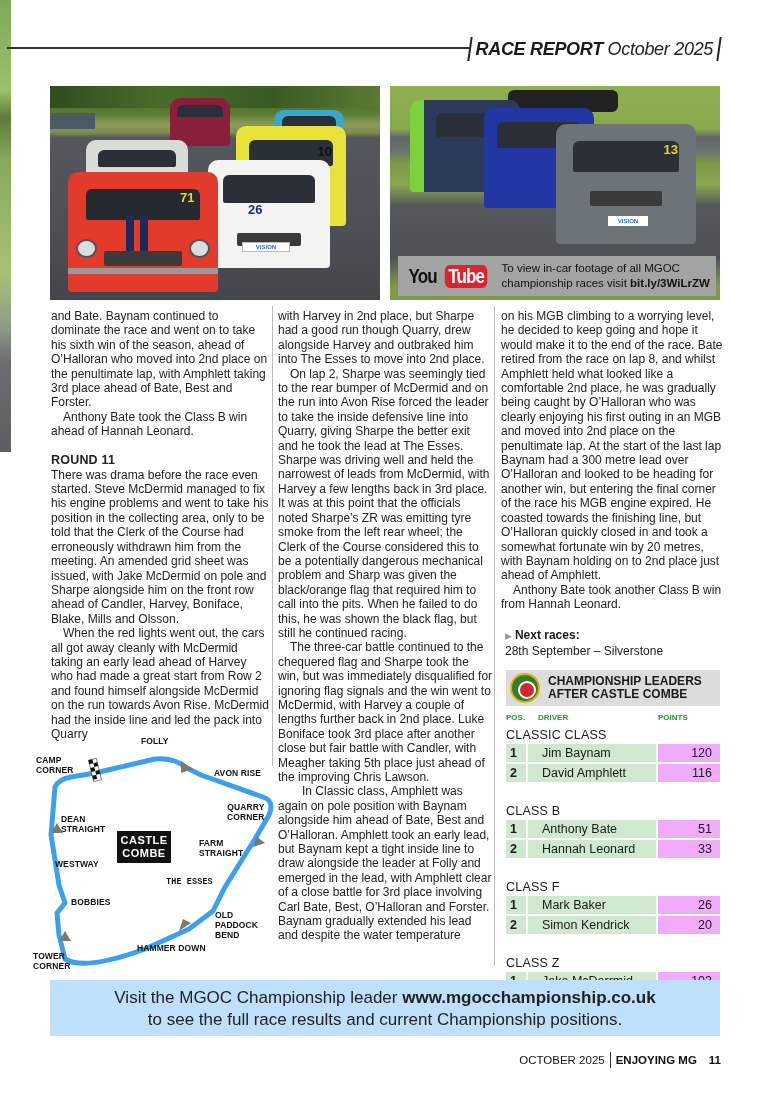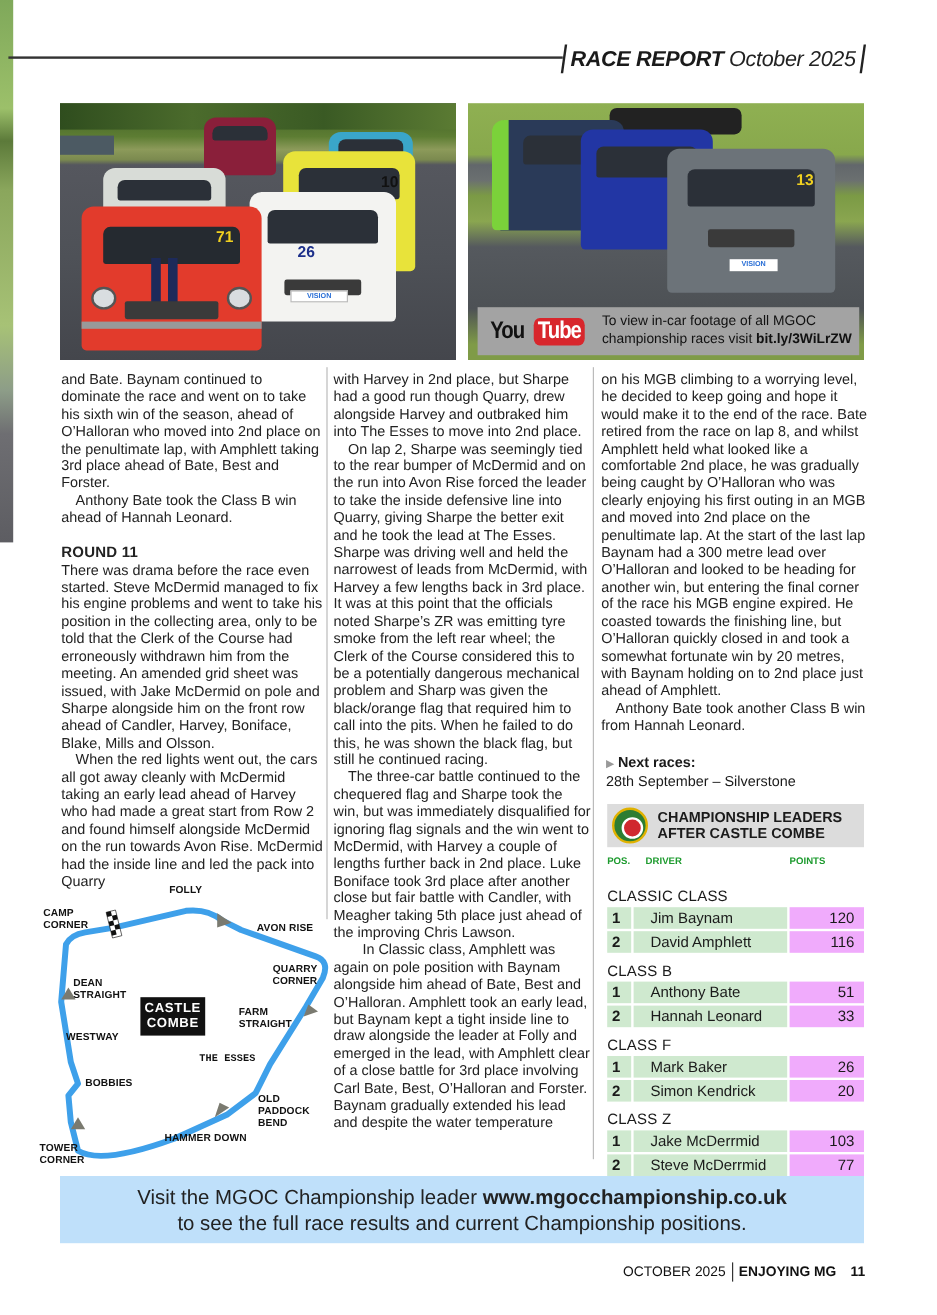--- a/index.html
+++ b/index.html
@@ -56,22 +56,22 @@
 
   .leaders { position: absolute; left: 506px; top: 670px; width: 214px; }
   .lead-head { background: #dcdcdc; height: 36px; display: flex; align-items: center; padding-left: 4px; }
   .badge { width: 30px; height: 30px; border-radius: 50%; background: #2e7d32; border: 2px solid #e0b200; position: relative; margin-right: 8px; flex-shrink: 0; }
   .badge::after { content: ""; position: absolute; left: 6px; top: 6px; width: 14px; height: 14px; border-radius: 50%; background: #d0282f; border: 2px solid #fff; }
   .lead-title { font-weight: 900; font-size: 12px; line-height: 13.5px; color: #1a1a1a; }
   .lead-cols { display: flex; font-size: 8px; font-weight: 700; color: #1e9b2f; margin-top: 7px; height: 11px; }
   .lead-cols .pos { width: 24px; padding-left: 0px; }
   .lead-cols .drv { width: 128px; }
   .lead-cols .pts { }
-  .class-name { font-size: 12.5px; margin-top: 8px; margin-bottom: 2px; height: 14px; letter-spacing: 0.2px; }
-  .class-name.first { margin-top: 16px; }
+  .class-name { font-size: 12.5px; margin-top: 22px; margin-bottom: 2px; height: 14px; letter-spacing: 0.2px; }
+  .class-name.first { margin-top: 4px; }
   .row { display: flex; height: 18px; margin-bottom: 2px; font-size: 12.5px; }
   .row .c-pos { width: 20px; background: #cfe9cf; font-weight: 900; padding-left: 4px; line-height: 18px; margin-right: 2px; }
   .row .c-drv { width: 128px; background: #cfe9cf; padding-left: 14px; line-height: 18px; margin-right: 2px; }
   .row .c-pts { flex: 1; background: #f0abfc; text-align: right; padding-right: 8px; line-height: 18px; }
 
   .cta { position: absolute; left: 50px; top: 980px; width: 670px; height: 56px; background: #bfe0fa; text-align: center;
     font-size: 17px; line-height: 22px; padding-top: 7px; color: #222; }
   .cta b { font-weight: 700; }
 
   .footer { position: absolute; right: 60px; top: 1052px; font-size: 11.5px; display: flex; align-items: center; color: #111; }

